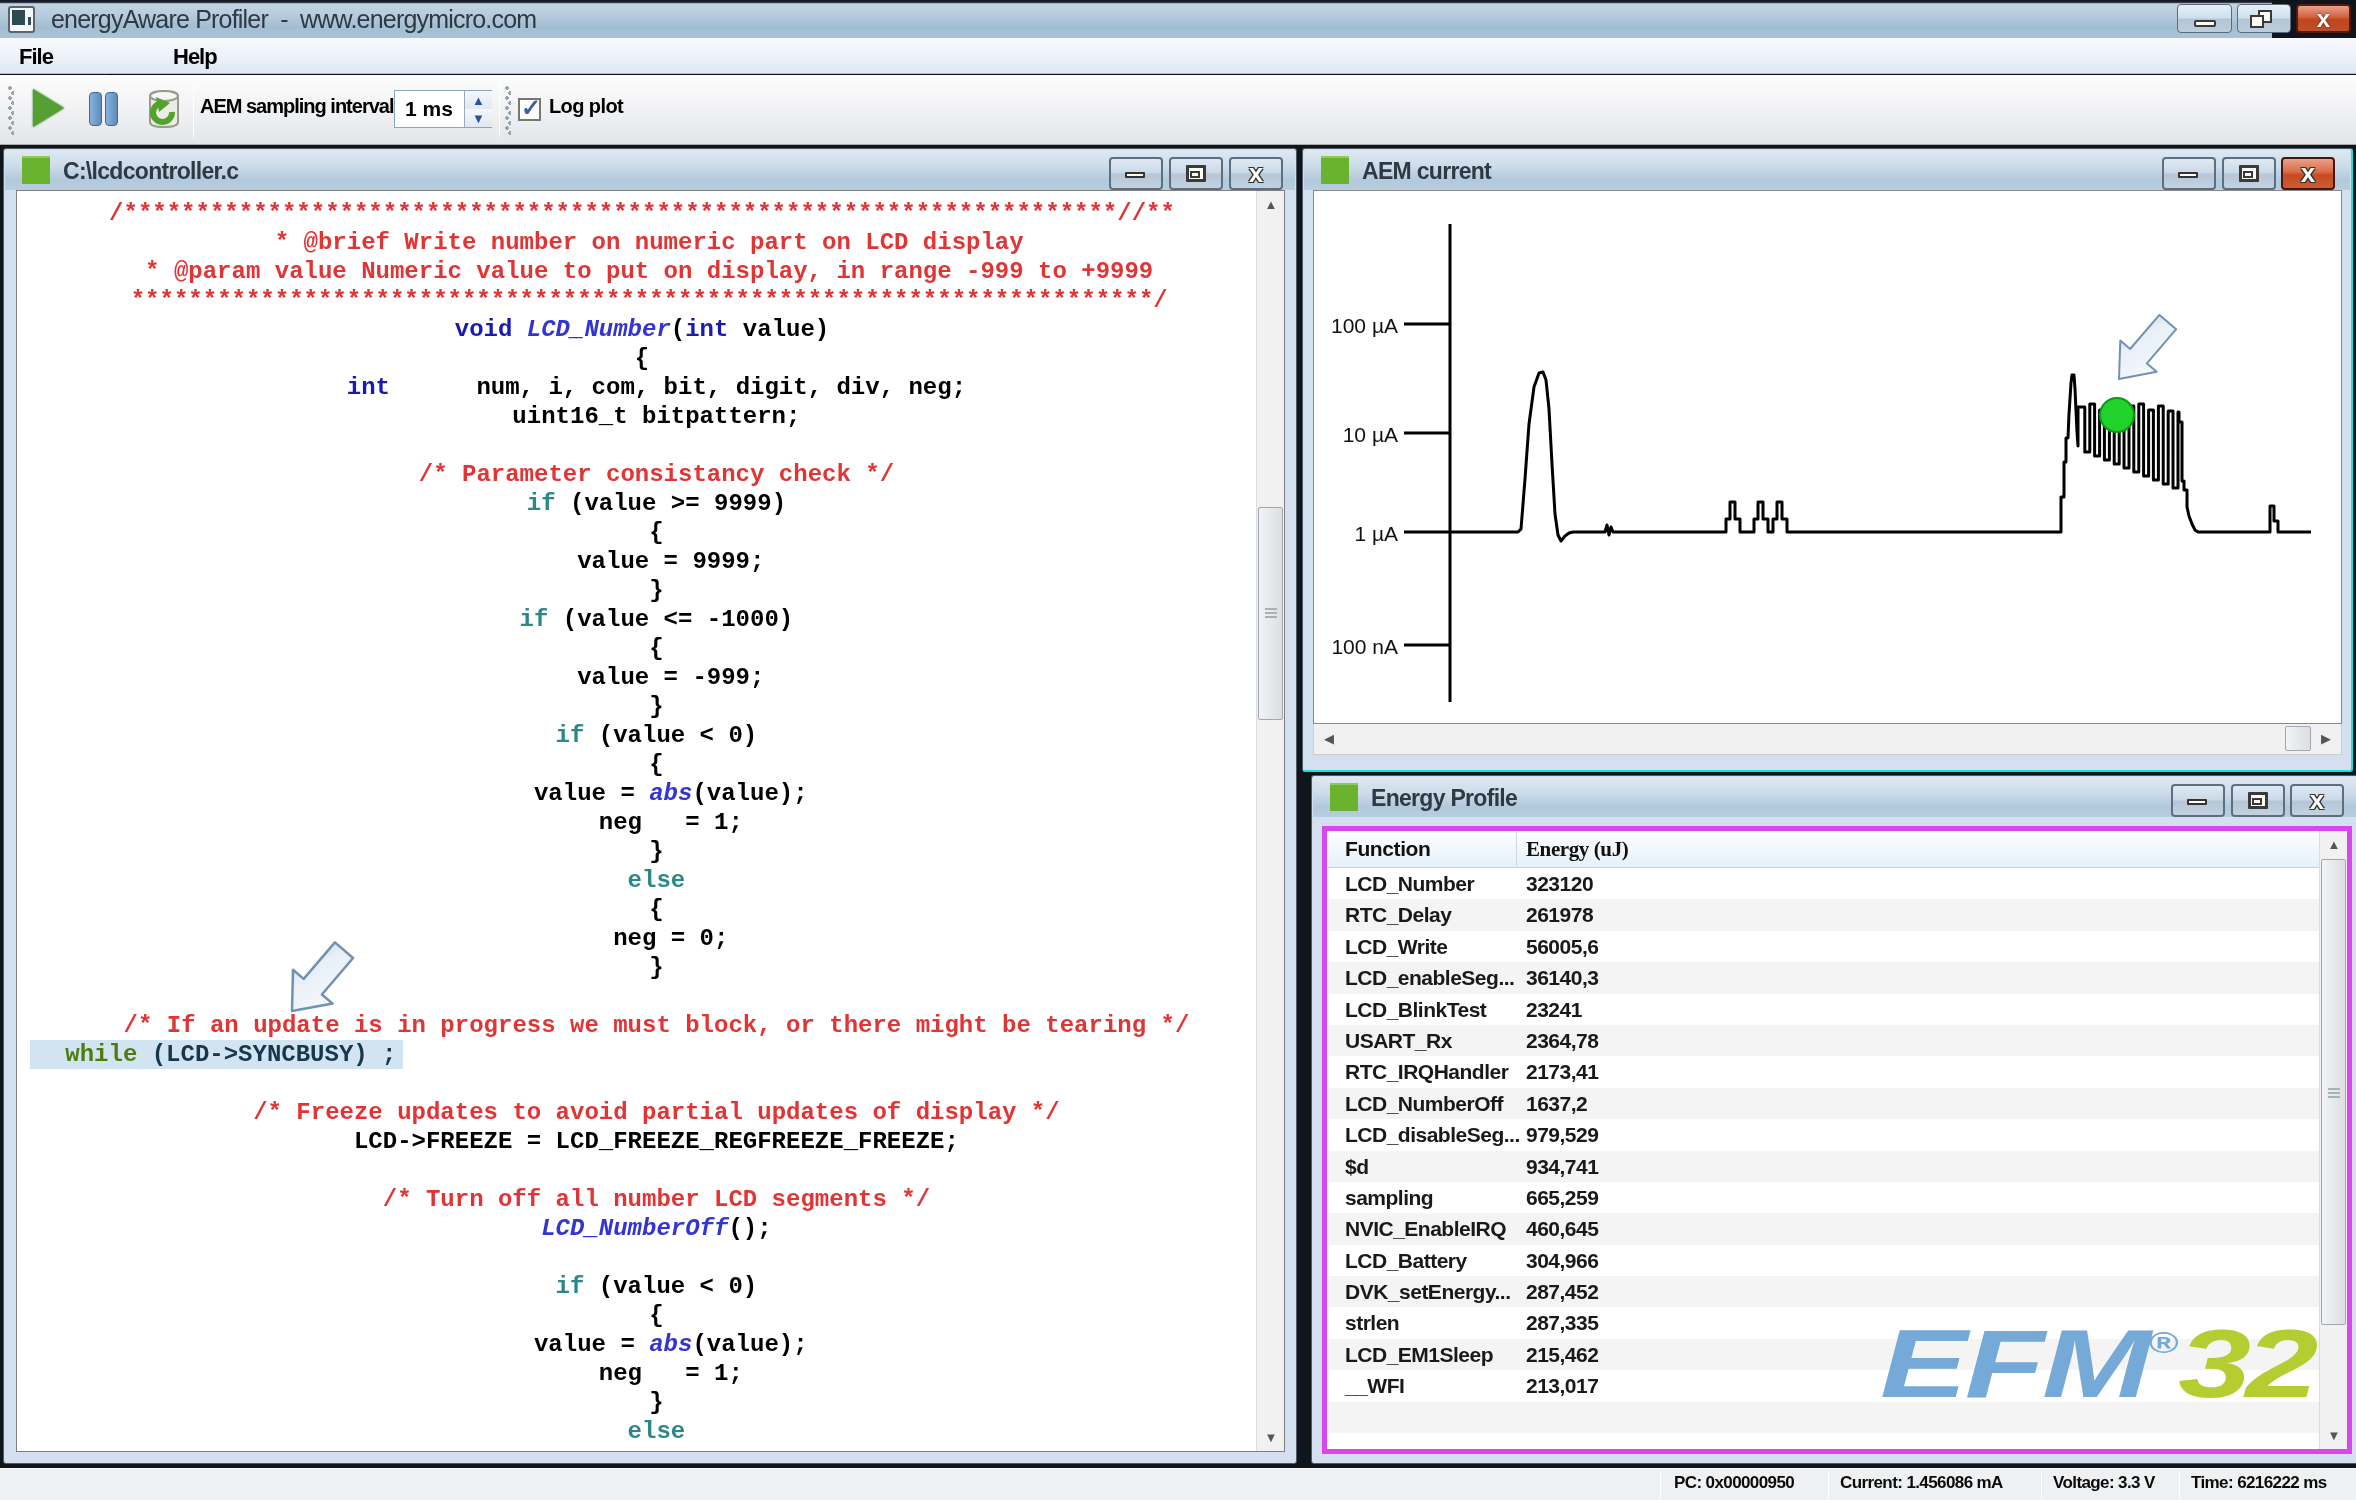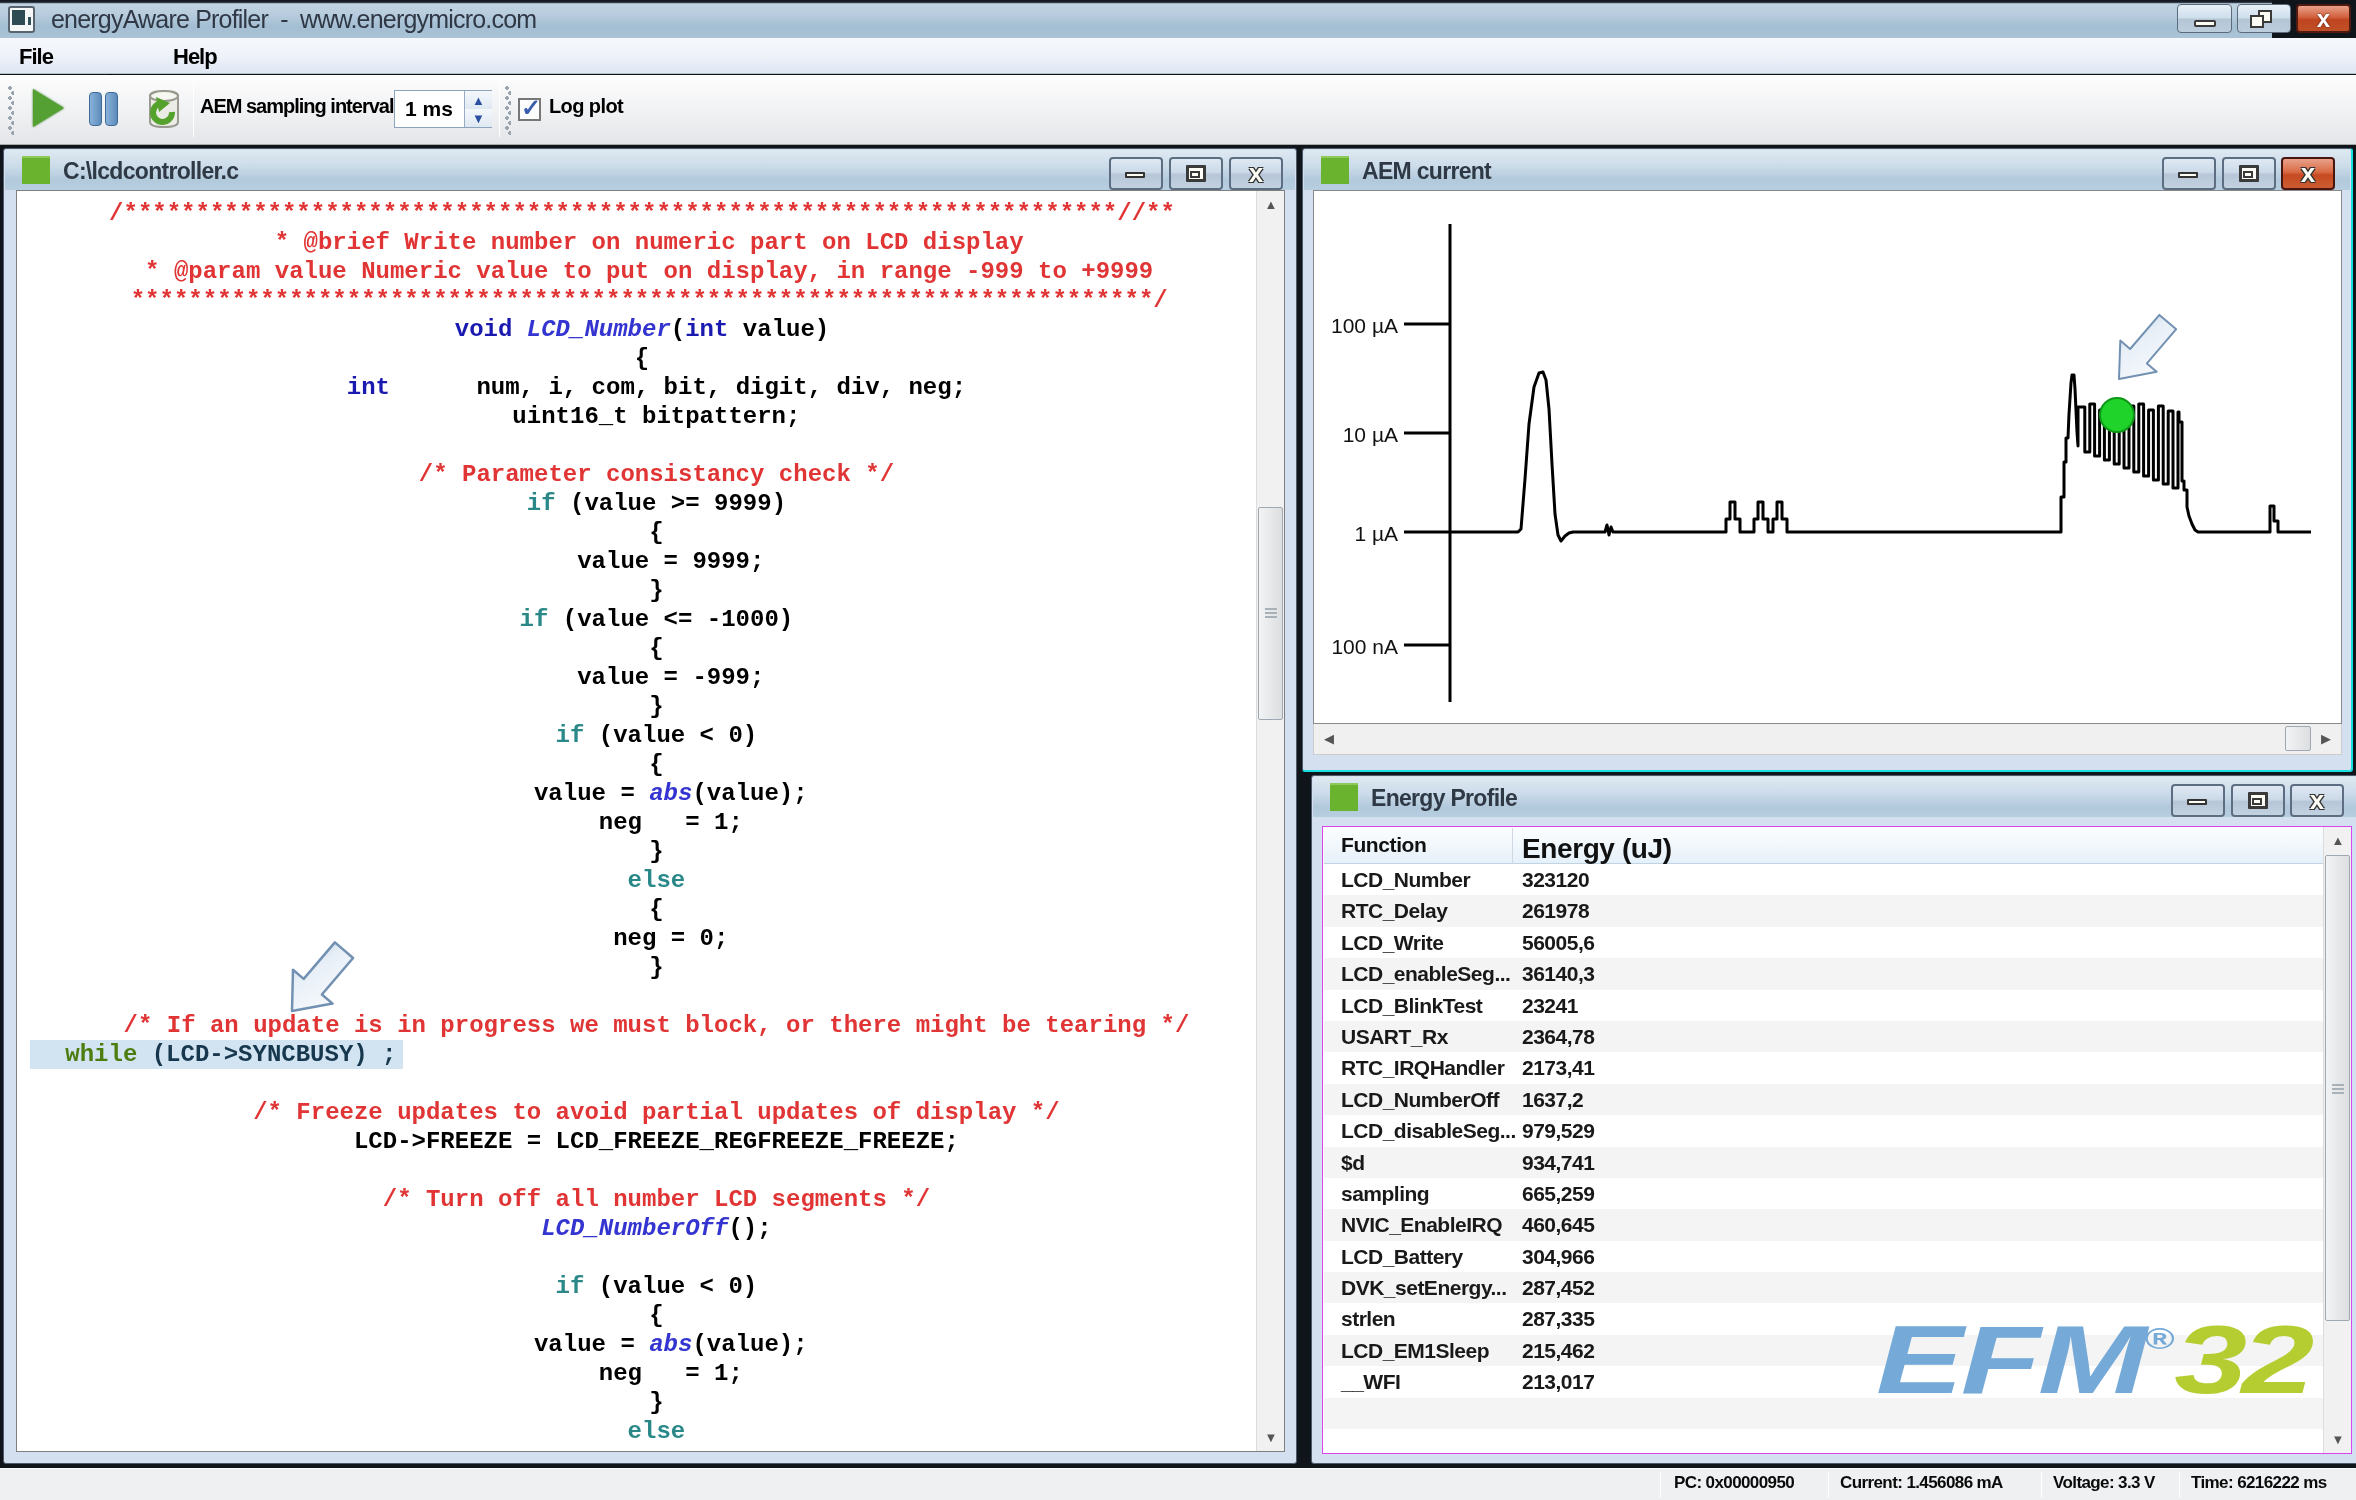--- a/index.html
+++ b/index.html
@@ -81,27 +81,27 @@
   .fn{color:#3434d0;font-style:italic;}
   #codesb{position:absolute;right:0;top:0;bottom:0;width:28px;background:#f1f1f1;border-left:1px solid #dcdcdc;}
   .sbarr{position:absolute;left:1px;width:26px;height:25px;background:#f1f1f1;color:#555;
     display:flex;align-items:center;justify-content:center;font-size:13px;}
   .sbthumb{position:absolute;left:1px;width:25px;background:linear-gradient(90deg,#f2f3f4,#dcdee0);border:1px solid #9fa8b1;border-radius:2px;}
   .sbgrip{position:absolute;left:6px;width:12px;height:2px;background:#a8b0b8;box-shadow:0 4px 0 #a8b0b8,0 8px 0 #a8b0b8;}
 
   #aembody{position:absolute;left:10px;top:41px;right:9px;height:534px;background:#fff;border:1px solid #8a8a8a;}
   #aemsb{position:absolute;left:10px;right:9px;top:575px;height:31px;background:#f0f0f0;border:1px solid #cdcdcd;border-top:none;}
 
-  #epbody{position:absolute;left:10px;top:50px;right:9px;bottom:9px;background:#fff;border:1px solid #d946ef;}
+  #epbody{position:absolute;left:10px;top:50px;right:9px;bottom:9px;background:#fff;border:5px solid #d946ef;}
 
   
   #ephead{position:absolute;left:1px;top:1px;right:28px;height:36px;
     background:linear-gradient(180deg,#fbfdfe 0%,#f0f7fc 55%,#e5f0f9 100%);border-bottom:1px solid #c0d4e4;}
   #ephead .h1{position:absolute;left:17px;top:5px;font-size:21px;letter-spacing:-0.4px;color:#111;font-weight:600;}
-  #ephead .h2{position:absolute;left:198px;top:5px;font-size:28px;letter-spacing:-0.4px;color:#111;font-weight:600;}
+  #ephead .h2{position:absolute;left:198px;top:5px;font-size:21px;letter-spacing:-0.4px;color:#111;font-weight:600;font-family:Liberation Serif, serif;}
   #ephead .div{position:absolute;left:188px;top:0;width:1px;height:36px;background:#cfd8e2;}
   #eprows{position:absolute;left:1px;top:37px;right:28px;bottom:1px;overflow:hidden;}
   .eprow{height:31.4px;position:relative;font-size:21px;letter-spacing:-0.5px;color:#191919;font-weight:600;}
   .eprow:nth-child(even){background:#f4f4f4;}
   .eprow .c1{position:absolute;left:17px;top:4px;}
   .eprow .c2{position:absolute;left:198px;top:4px;}
   #epsb{position:absolute;right:0px;top:0px;bottom:0px;width:28px;background:#f1f1f1;border-left:1px solid #dcdcdc;}
   #eflogo{position:absolute;left:552px;top:440px;font-style:italic;font-weight:bold;font-size:97px;
     letter-spacing:-2px;white-space:nowrap;transform:scaleX(1.35);transform-origin:0 0;}
   #eflogo .efm{color:#74a9d8;}

